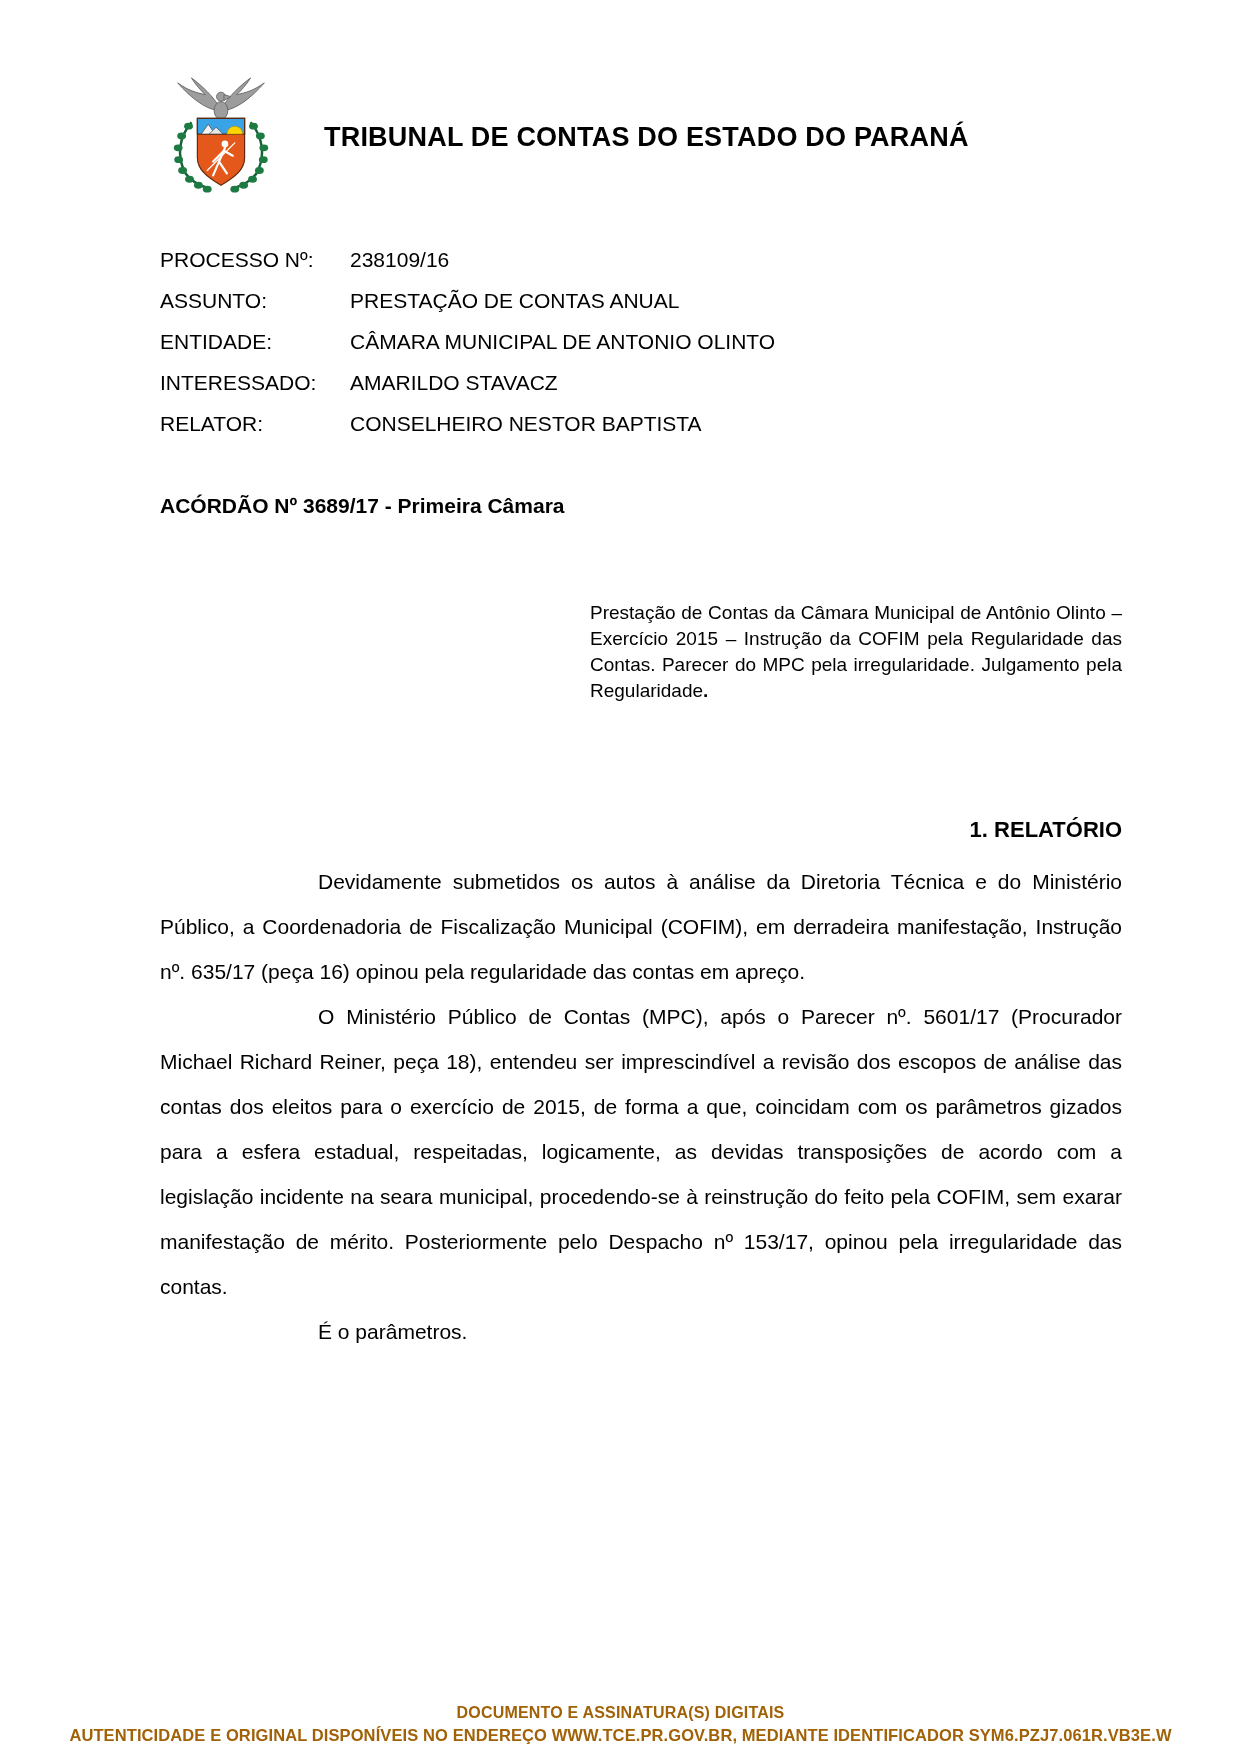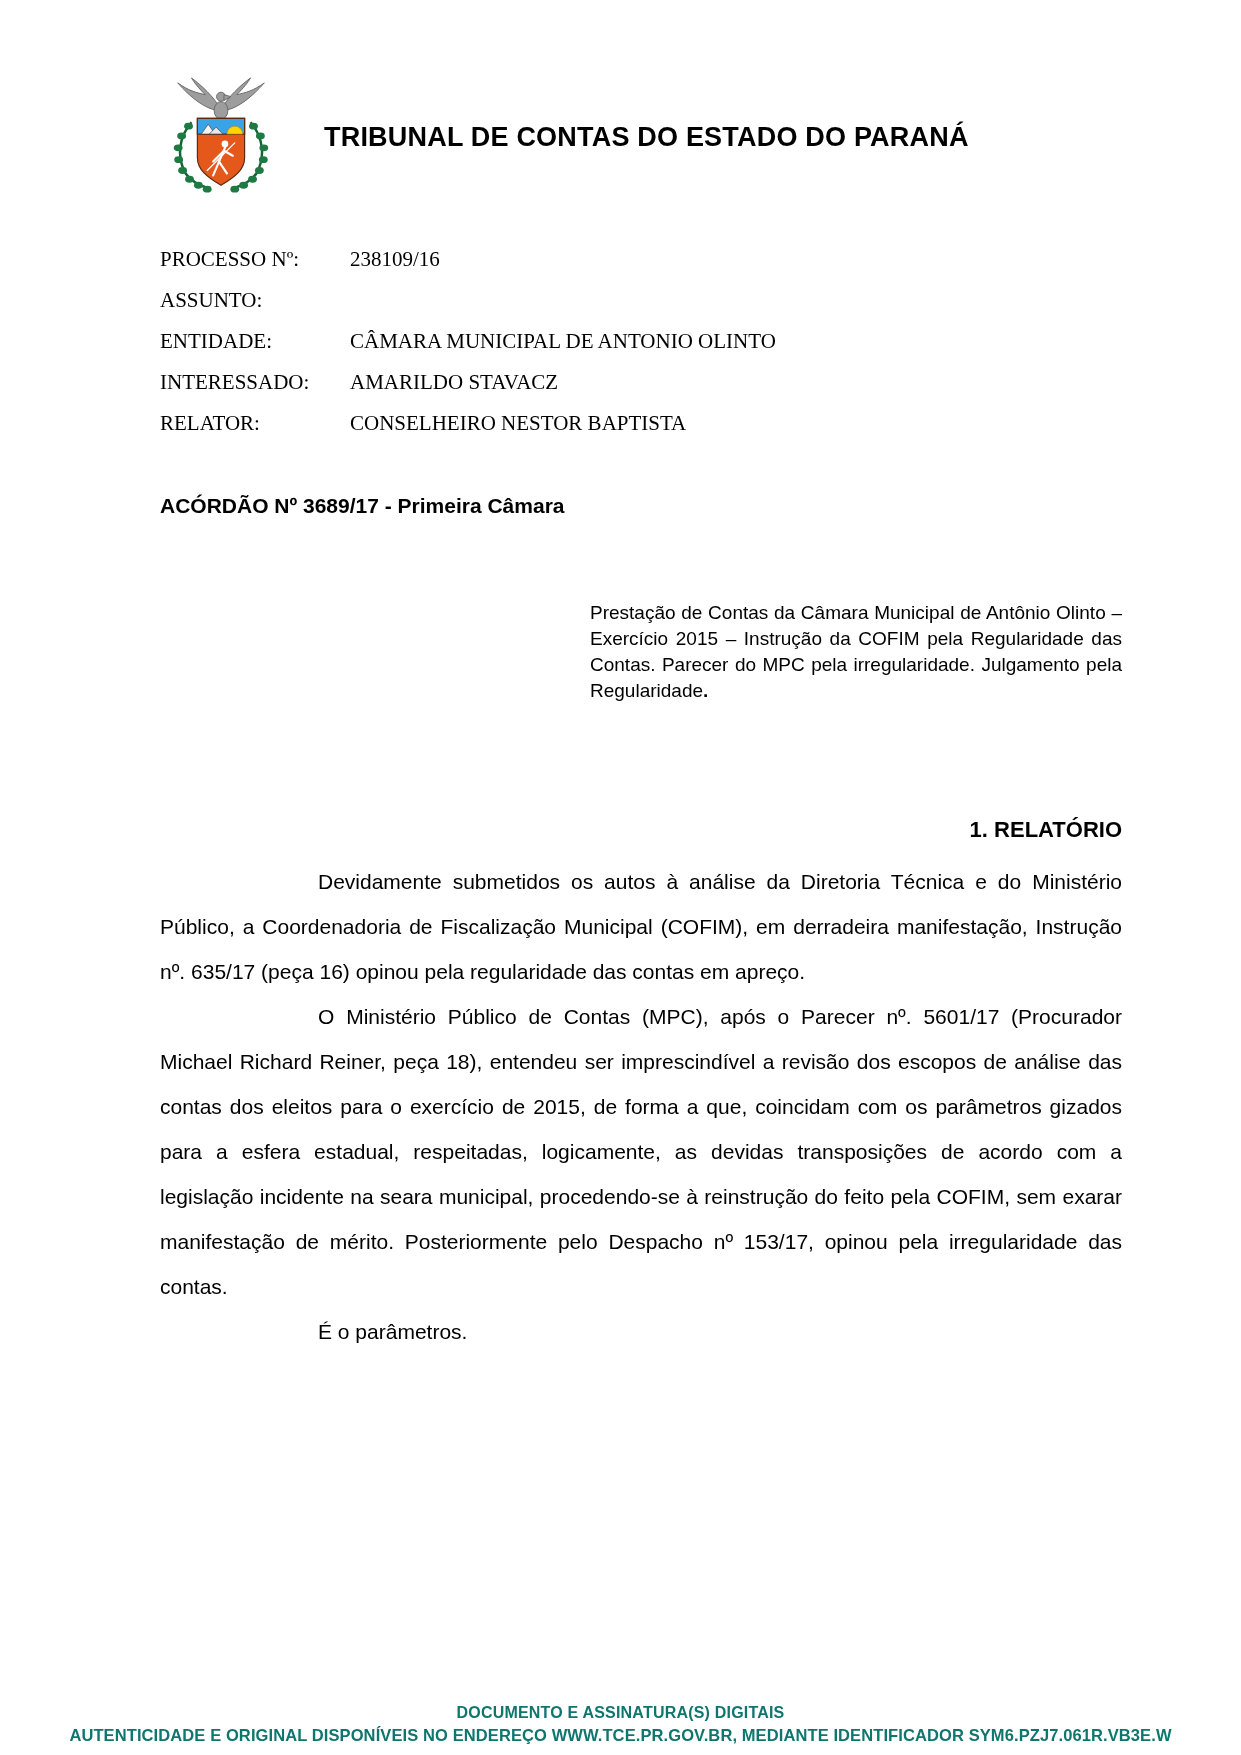--- a/index.html
+++ b/index.html
@@ -32,21 +32,20 @@
     letter-spacing: 0.2px;
     white-space: nowrap;
   }
   .meta {
     margin-top: 40px;
   }
   .meta-row {
     display: flex;
     font-size: 21px;
     line-height: 41px;
-    font-family: Liberation Serif, serif;
   }
   .meta-label {
     width: 190px;
     flex: none;
   }
   .meta-value {
     flex: 1;
   }
   .acordao-title {
     margin-top: 48px;
@@ -83,21 +82,21 @@
     font-size: 21px;
     line-height: 45px;
     text-indent: 158px;
   }
   .footer {
     position: absolute;
     left: 0;
     right: 0;
     bottom: 8px;
     text-align: center;
-    color: #0f766e;
+    color: #a16207;
     font-weight: bold;
   }
   .footer-line1 { font-size: 16px; line-height: 23px; letter-spacing: 0.2px; }
   .footer-line2 { font-size: 16.5px; line-height: 23px; letter-spacing: 0.1px; }
 </style>
 </head>
 <body>
 
 <div class="page">
   <div class="content">
@@ -162,20 +161,21 @@
       <div class="institution">TRIBUNAL DE CONTAS DO ESTADO DO PARANÁ</div>
     </div>
 
     <div class="meta">
       <div class="meta-row">
         <span class="meta-label">PROCESSO Nº:</span>
         <span class="meta-value">238109/16</span>
       </div>
       <div class="meta-row">
         <span class="meta-label">ASSUNTO:</span>
+        <span class="meta-value">PRESTAÇÃO DE CONTAS ANUAL</span>
       </div>
       <div class="meta-row">
         <span class="meta-label">ENTIDADE:</span>
         <span class="meta-value">CÂMARA MUNICIPAL DE ANTONIO OLINTO</span>
       </div>
       <div class="meta-row">
         <span class="meta-label">INTERESSADO:</span>
         <span class="meta-value">AMARILDO STAVACZ</span>
       </div>
       <div class="meta-row">

